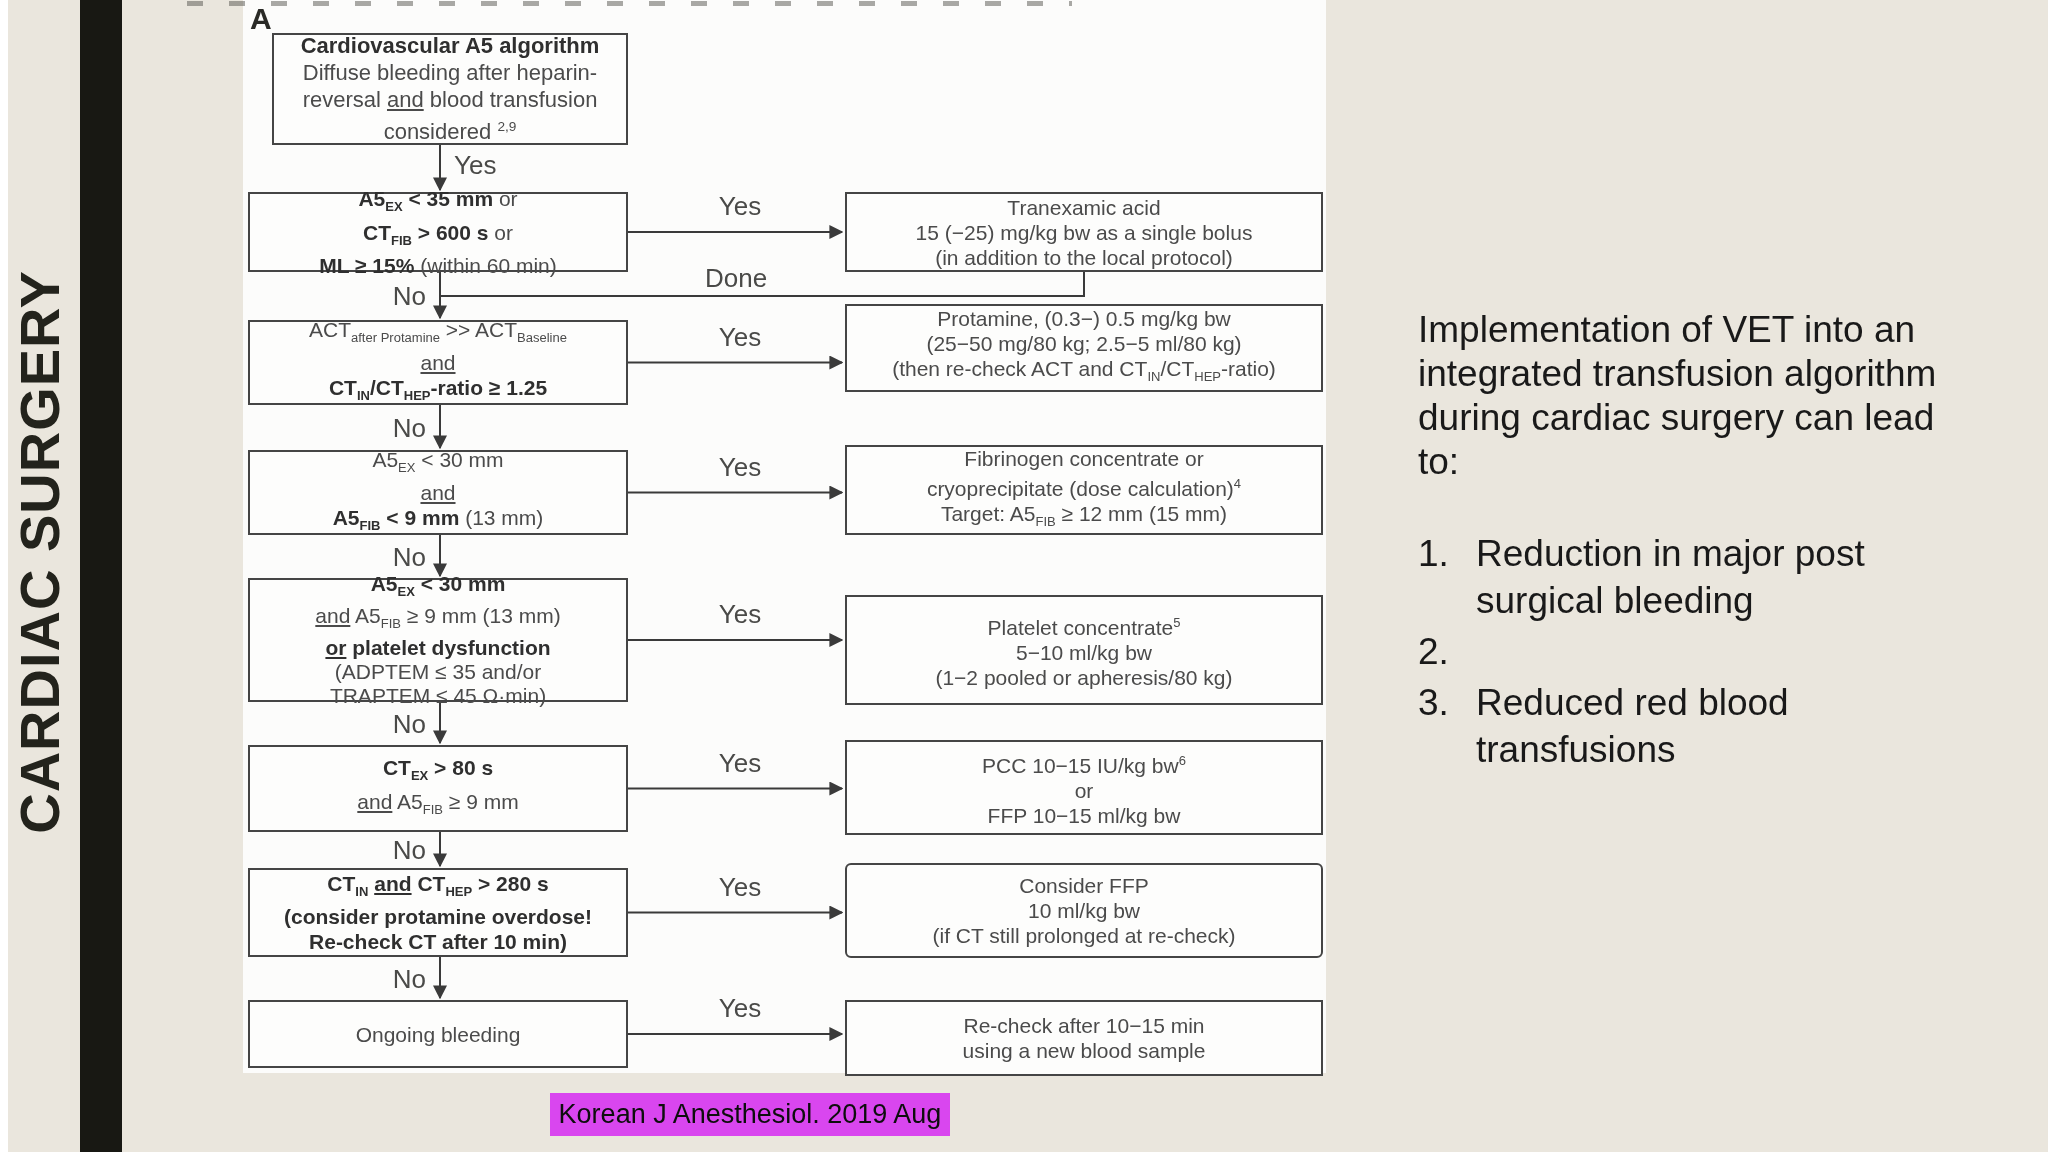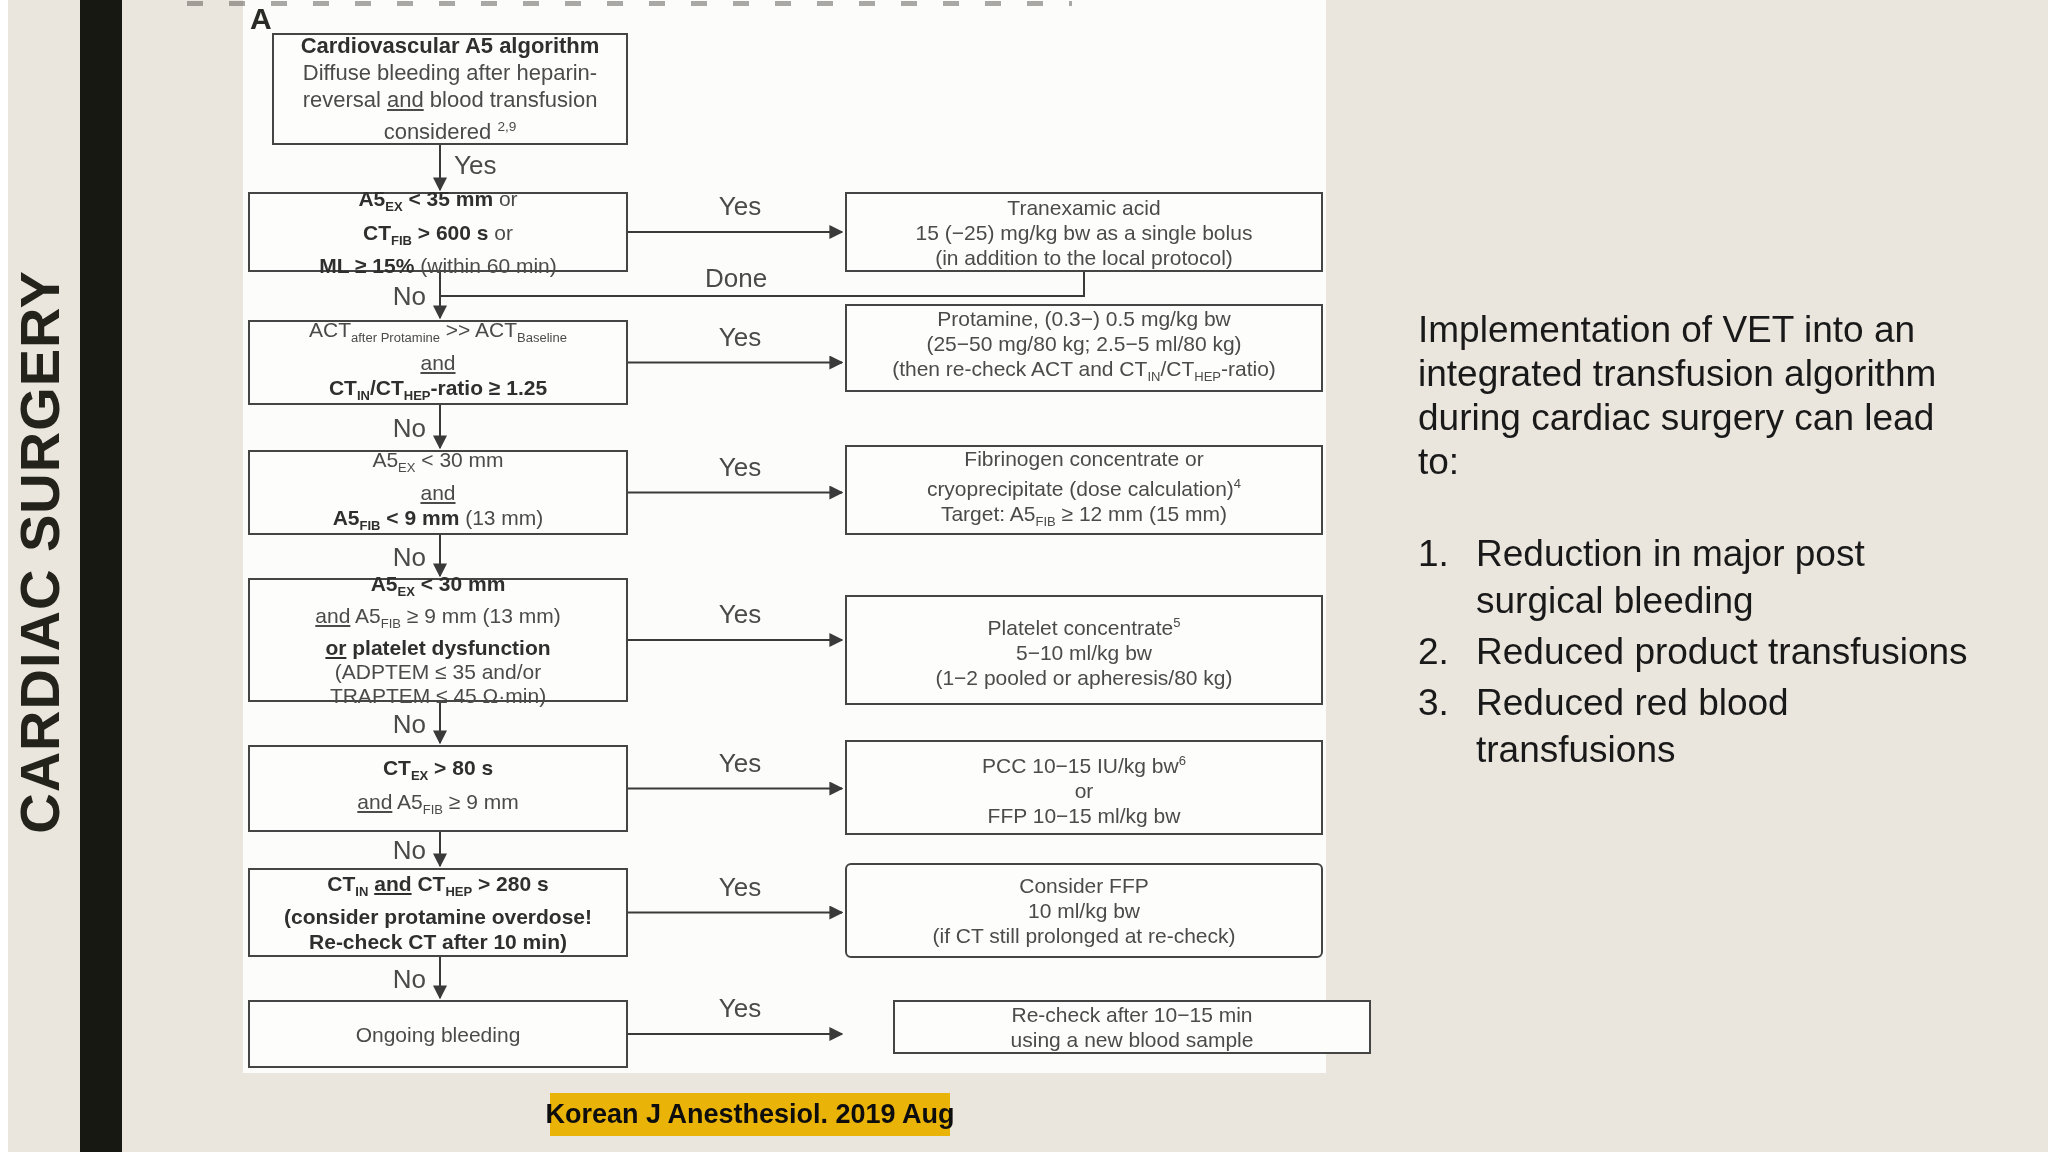--- a/index.html
+++ b/index.html
@@ -47,23 +47,23 @@
   
   #notes{position:absolute;left:1418px;top:308px;width:578px;color:#191919;}
   #notes-paragraph{font-size:37px;line-height:44px;width:566px;}
   #notes-list{margin-top:46px;}
   .note-item{display:flex;font-size:37px;line-height:47px;margin-bottom:4px;}
   .note-num{width:58px;flex:0 0 58px;}
   .note-text{flex:1;}
 
   
   #citation{
-    position:absolute;left:550px;top:1093px;width:400px;height:43px;background:#eab308;
+    position:absolute;left:550px;top:1093px;width:400px;height:43px;background:#d946ef;
     display:flex;align-items:center;justify-content:center;
-    font-size:27px;font-weight:bold;color:#0d0d0d;white-space:nowrap;
+    font-size:27px;font-weight:normal;color:#0d0d0d;white-space:nowrap;
   }
 </style>
 </head>
 <body>
 
 <div id="slide">
   <div id="edge-sliver"></div>
   <div id="side-bar"></div>
   <div id="sidebar-title">CARDIAC SURGERY</div>
 
@@ -132,21 +132,21 @@
       </div>
       <div class="flow-box" style="left: 845px; top: 595px; width: 478px; height: 110px;">
         <div>Platelet concentrate<sup>5</sup><br>5−10 ml/kg bw<br>(1−2 pooled or apheresis/80 kg)</div>
       </div>
       <div class="flow-box" style="left: 845px; top: 740px; width: 478px; height: 95px;">
         <div>PCC 10−15 IU/kg bw<sup>6</sup><br>or<br>FFP 10−15 ml/kg bw</div>
       </div>
       <div class="flow-box" style="left: 845px; top: 863px; width: 478px; height: 95px; border-radius: 6px;">
         <div>Consider FFP<br>10 ml/kg bw<br>(if CT still prolonged at re-check)</div>
       </div>
-      <div class="flow-box" style="left: 893px; top: 1000px; width: 478px; height: 54px;">
+      <div class="flow-box" style="left: 845px; top: 1000px; width: 478px; height: 76px;">
         <div>Re-check after 10−15 min<br>using a new blood sample</div>
       </div>
     </div>
   <div id="labels">
       <div class="edge-label vyes" style="left: 454px; top: 149.5px;">Yes</div>
       <div class="edge-label no" style="left: 356px; top: 281px;">No</div>
       <div class="edge-label no" style="left: 356px; top: 412.5px;">No</div>
       <div class="edge-label no" style="left: 356px; top: 541.5px;">No</div>
       <div class="edge-label no" style="left: 356px; top: 708.5px;">No</div>
       <div class="edge-label no" style="left: 356px; top: 835px;">No</div>
@@ -163,21 +163,20 @@
 
   <div id="notes">
     <div id="notes-paragraph">Implementation of VET into an integrated transfusion algorithm during cardiac surgery can lead to:</div>
     <div id="notes-list">
         <div class="note-item">
           <div class="note-num">1.</div>
           <div class="note-text">Reduction in major post surgical bleeding</div>
         </div>
         <div class="note-item">
           <div class="note-num">2.</div>
-          <div class="note-text">Reduced product transfusions</div>
         </div>
         <div class="note-item">
           <div class="note-num">3.</div>
           <div class="note-text">Reduced red blood transfusions</div>
         </div>
       </div>
   </div>
 
   <div id="citation">Korean J Anesthesiol. 2019 Aug</div>
 </div>

